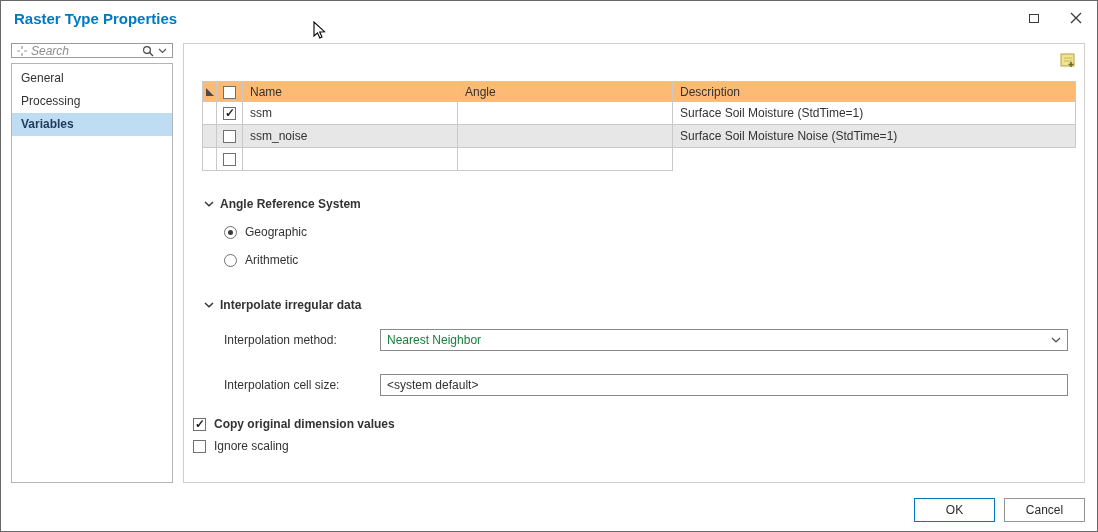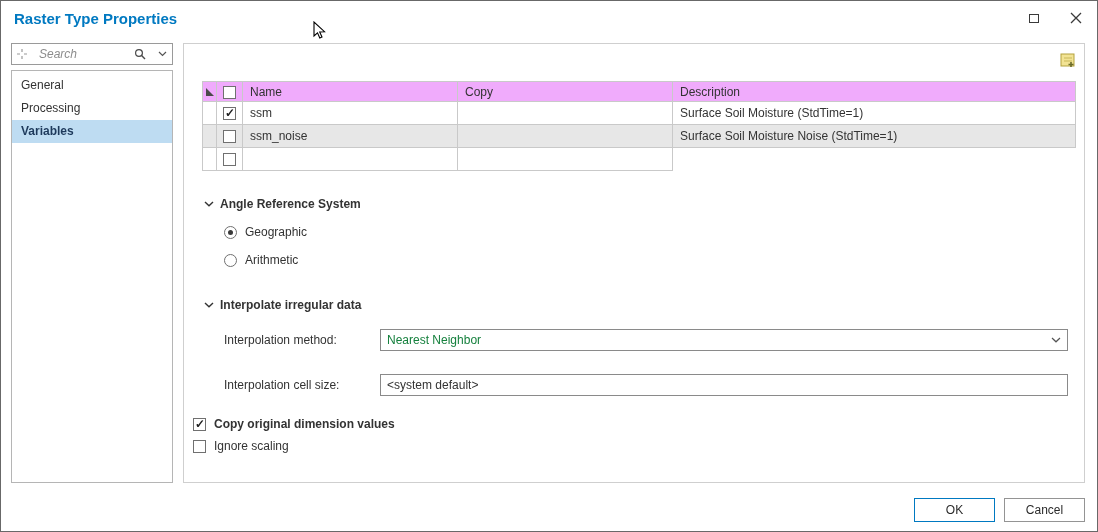--- a/index.html
+++ b/index.html
@@ -10,33 +10,33 @@
   }
   
   .titlebar { height:34px; display:flex; align-items:center; padding-left:13px; }
   .title { color:#0079c1; font-size:15px; font-weight:600; }
   .win-controls { margin-left:auto; display:flex; height:100%; }
   .win-btn { width:42px; height:100%; display:flex; align-items:center; justify-content:center; color:#333; cursor:default; }
   .max-glyph { display:inline-block; width:10px; height:9px; border:1px solid #3a3a3a; }
   
   .body { display:flex; gap:10px; padding:8px 12px 0 10px; height:448px; }
   .sidebar { width:162px; display:flex; flex-direction:column; }
-  .searchbox { height:22px; border:1px solid #9a9a9a; background:#fff; display:flex; align-items:center; padding:0 5px; gap:12px; }
+  .searchbox { height:15px; border:1px solid #9a9a9a; background:#fff; display:flex; align-items:center; padding:0 5px; gap:4px; }
   .searchbox input { border:none; outline:none; flex:1; min-width:0; font-size:12px; font-family:inherit; color:#333; background:transparent; }
   .searchbox input::placeholder { color:#8c8c8c; font-style:italic; }
   .nav { margin-top:5px; border:1px solid #b5b5b5; background:#fff; flex:1; padding-top:3px; }
   .nav-item { height:23px; line-height:23px; padding-left:9px; font-size:12px; color:#333; }
   .nav-item.selected { background:#bedcf2; font-weight:bold; color:#1e3a5c; }
   
   .main { flex:1; border:1px solid #cfcfcf; background:#fff; position:relative; padding:0 8px; overflow:hidden; }
   .add-btn { position:absolute; top:7px; right:7px; width:18px; height:18px; display:flex; align-items:center; justify-content:center; }
   
   .vars-table { border-collapse:collapse; table-layout:fixed; width:calc(100% - 10px); margin:37px 0 0 10px; font-size:12px; }
   .vars-table th, .vars-table td { border:1px solid #c9c9c9; height:23px; padding:0 7px; text-align:left; font-weight:normal; color:#333; white-space:nowrap; overflow:hidden; }
-  .vars-table thead th { background:#f0abfc; height:20px;margin-left:28px; }
+  .vars-table thead th { background:#fdba74; height:20px;margin-left:28px; }
   .vars-table .sel { padding:0 1px; }
   .vars-table .chk { padding:0; text-align:center; vertical-align:middle; }
   .vars-table tr.alt td { background:#e7e7e7; }
   .vars-table td.noborder { border-left:none; border-right:none; border-bottom:none; }
   .corner-tri { width:0; height:0; border-bottom:8px solid #4a4a4a; border-right:8px solid transparent; margin-left:2px; }
   
   .checkbox { display:inline-block; width:13px; height:13px; border:1px solid #707070; background:#fff; position:relative; vertical-align:middle; flex:none; }
   .checkbox.checked::after { content:"✓"; position:absolute; left:1px; top:-2px; font-size:12px; font-weight:bold; color:#1e1e1e; }
   .radio { display:inline-block; width:13px; height:13px; border:1px solid #707070; border-radius:50%; background:#fff; position:relative; flex:none; }
   .radio.checked::after { content:""; position:absolute; left:3px; top:3px; width:5px; height:5px; border-radius:50%; background:#3a3a3a; }
@@ -121,21 +121,21 @@
             <col style="width:215px">
             <col>
           </colgroup>
         <thead>
           <tr>
             <th class="sel">
                 <div class="corner-tri"></div>
               </th>
             <th class="chk"><span class="checkbox"></span></th>
             <th>Name</th>
-            <th>Copy</th>
+            <th>Angle</th>
             <th>Description</th>
           </tr>
         </thead>
         <tbody>
           <tr>
             <td class="sel"></td>
             <td class="chk"><span class="checkbox checked"></span></td>
             <td>ssm</td>
             <td></td>
             <td>Surface Soil Moisture (StdTime=1)</td>

